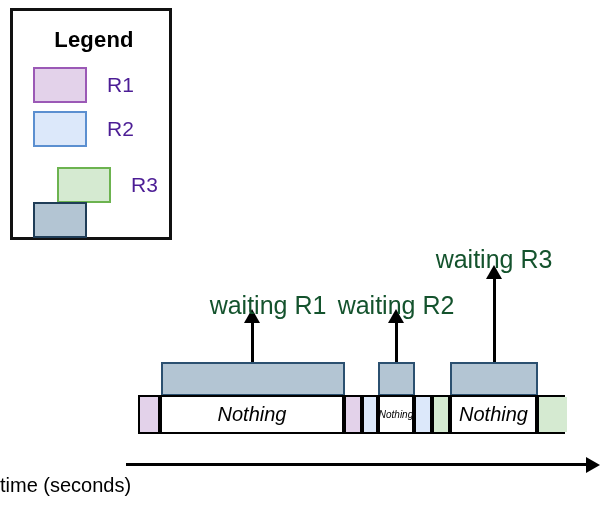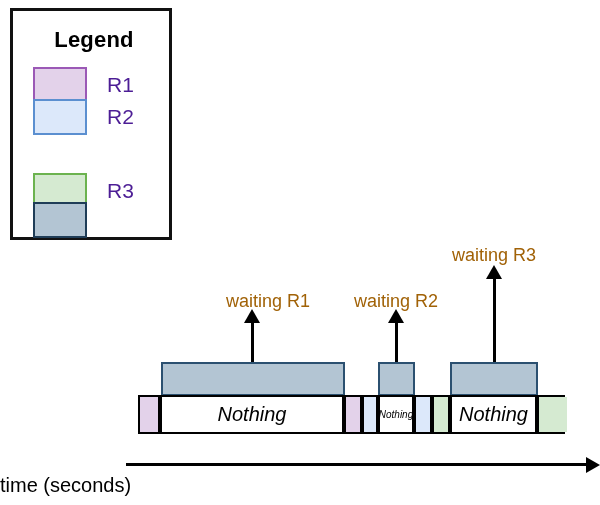--- a/index.html
+++ b/index.html
@@ -84,21 +84,21 @@
   }
   .arrow-head{
     position:absolute;
     width:0;height:0;
     border-left:8px solid transparent;
     border-right:8px solid transparent;
     border-bottom:14px solid #000000;
   }
   .arrow-label{
     position:absolute;
-    font-size:18px;color:#a16207;
+    font-size:25px;color:#14532d;
     white-space:nowrap;
     text-align:center;
   }
 
   
   .axis-line{
     position:absolute;
     left:126px;top:463px;
     width:462px;height:3px;
     background:#000000;
@@ -123,25 +123,25 @@
 
 <div id="stage">
 
   <div class="legend-box">
     <div class="legend-title">Legend</div>
     <div id="legend-rows">
         <div class="legend-row" style="top: 52px;">
           <div class="legend-swatch" style="background: rgb(227, 210, 234); border-color: rgb(155, 89, 182);"></div>
           <div class="legend-label">R1</div>
         </div>
-        <div class="legend-row" style="top: 84px;">
+        <div class="legend-row" style="top: 96px;">
           <div class="legend-swatch" style="background: rgb(220, 232, 250); border-color: rgb(91, 143, 208);"></div>
           <div class="legend-label">R2</div>
         </div>
-        <div class="legend-row" style="top: 158px;">
+        <div class="legend-row" style="top: 152px; margin-left: 24px;">
           <div class="legend-swatch" style="background: rgb(213, 234, 209); border-color: rgb(108, 179, 79);"></div>
           <div class="legend-label">R3</div>
         </div>
         <div class="legend-row" style="top: 187px;">
           <div class="legend-swatch" style="background: rgb(179, 197, 211); border-color: rgb(31, 61, 87);"></div>
         </div>
       </div>
   </div>
 
   <div id="wait-layer">

